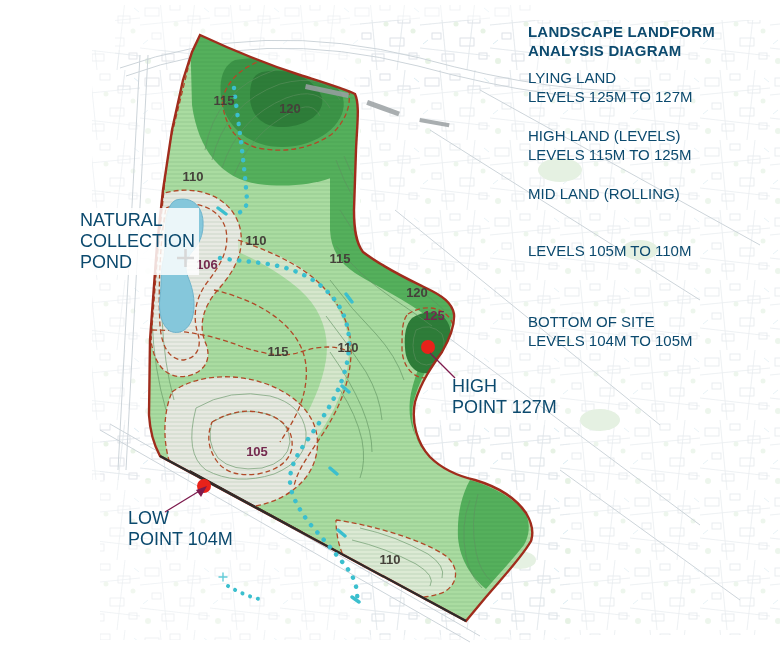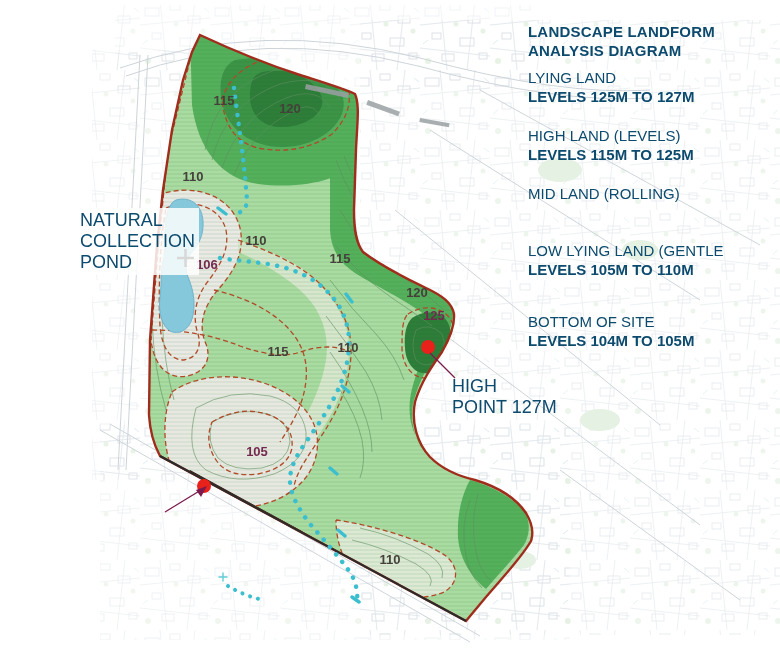--- a/index.html
+++ b/index.html
@@ -3,21 +3,21 @@
 <meta charset="utf-8">
 <style>
   html,body{margin:0;padding:0;background:#ffffff;}
   #stage{position:relative;width:780px;height:649px;background:#ffffff;overflow:hidden;
          font-family:"Liberation Sans", sans-serif;}
   #mapsvg{position:absolute;left:0;top:0;}
   .maroon{color:#0c4a6e;}
   .title-block{position:absolute;left:528px;top:22px;font-size:15px;font-weight:700;
                line-height:19px;letter-spacing:.2px;white-space:pre-line;}
   .legend-item{position:absolute;left:528px;font-size:15px;font-weight:400;line-height:19px;}
-  .legend-item .lvl{font-weight:700;}
+  .legend-item .lvl{font-weight:400;text-align:center;}
   .map-label{position:absolute;font-size:18px;line-height:21px;white-space:pre-line;}
   .pond-label{left:76px;top:208px;background:rgba(255,255,255,.84);padding:2px 4px;}
   .high-label{left:452px;top:376px;}
   .low-label{left:128px;top:508px;}
   .clbl{font-family:"Liberation Sans",sans-serif;font-size:13px;font-weight:700;fill:#45413a;}
   .clbl-m{fill:#74294e;}
 </style>
 </head>
 <body>
 
@@ -210,27 +210,28 @@
   <div class="lvl">LEVELS 125M TO 127M</div>
 </div>
 <div class="legend-item maroon" style="top:126px">
   <div>HIGH LAND (LEVELS)</div>
   <div class="lvl">LEVELS 115M TO 125M</div>
 </div>
 <div class="legend-item maroon" style="top:184px">
   <div>MID LAND (ROLLING)</div>
 </div>
 <div class="legend-item maroon" style="top:241px">
-  <div>LOW LYING LAND (GENTLE</div>
   <div class="lvl">LEVELS 105M TO 110M</div>
 </div>
 <div class="legend-item maroon" style="top:312px">
   <div>BOTTOM OF SITE</div>
   <div class="lvl">LEVELS 104M TO 105M</div>
 </div>
 
 <div class="map-label pond-label maroon">NATURAL
 COLLECTION
 POND</div>
 <div class="map-label high-label maroon">HIGH
 POINT 127M</div>
+<div class="map-label low-label maroon">LOW
+POINT 104M</div>
 
 </div>
 
 </body></html>

